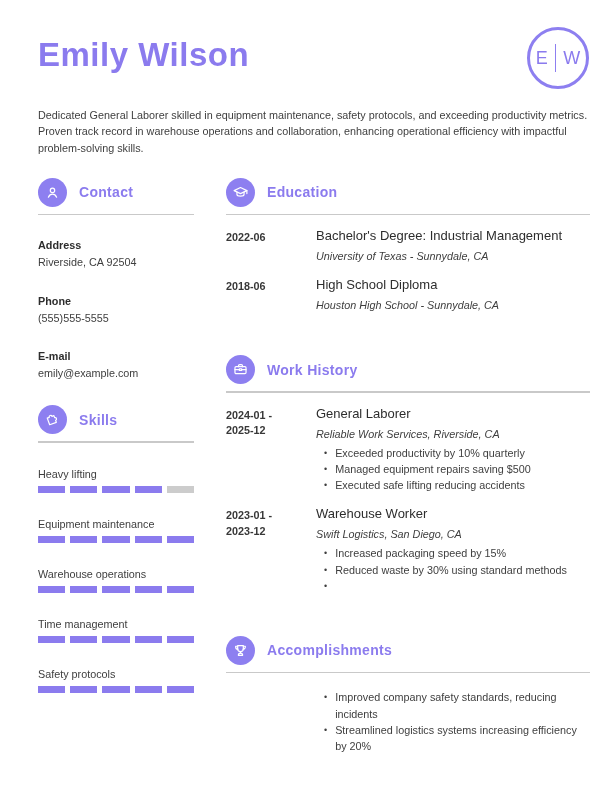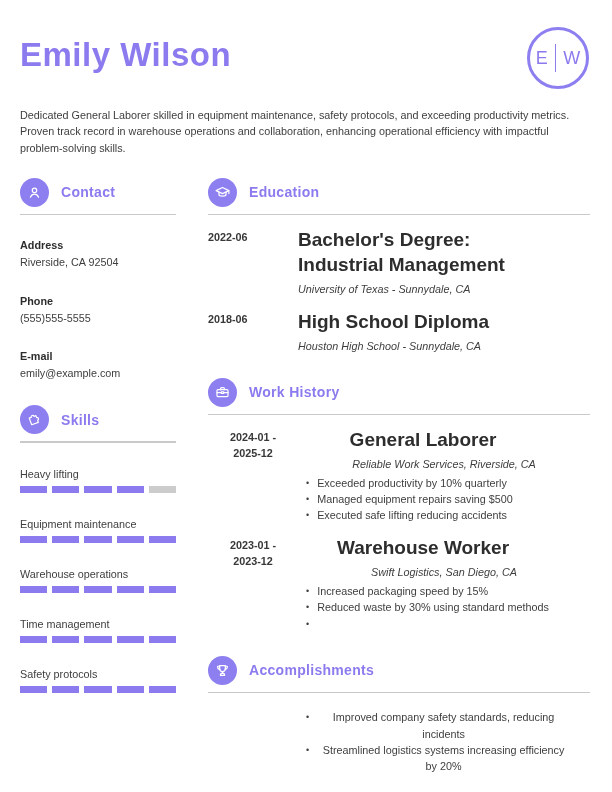--- a/index.html
+++ b/index.html
@@ -7,21 +7,21 @@
     --icon-fill:#8d7ff0;
     --bar-filled:#8b7bee;
     --bar-empty:#cccccc;
     --text:#3e3e3e;
     --heading-text:#2d2d2d;
     --rule:#c9c9c9;
   }
   *{box-sizing:border-box;margin:0;padding:0;}
   html,body{background:#ffffff;}
   body{font-family:"Liberation Sans", sans-serif;color:var(--text);}
-  .page{width:612px;height:792px;background:#fff;position:relative;padding:38px 22px 0 20px;overflow:hidden;}
+  .page{width:612px;height:792px;background:#fff;position:relative;padding:38px 22px 0 38px;overflow:hidden;}
 
   
   .name{font-size:33px;font-weight:bold;color:var(--accent);letter-spacing:0.5px;line-height:1.05;}
   .monogram{position:absolute;top:27px;right:23px;width:62px;height:62px;border:3px solid var(--icon-fill);
     border-radius:50%;display:flex;align-items:center;justify-content:center;gap:7px;color:var(--accent);}
   .monogram .init{font-size:18px;line-height:1;}
   .monogram .divider{width:1.5px;height:28px;background:var(--icon-fill);}
   .summary{margin-top:34px;font-size:10.8px;line-height:1.55;color:var(--text);max-width:562px;}
 
   
@@ -44,26 +44,26 @@
 
   
   .section-skills{margin-top:24px;}
   .skill{margin-top:24px;}
   .skill-label{font-size:10.8px;color:var(--text);line-height:1.3;}
   .skill-bar{display:flex;gap:5px;margin-top:5px;}
   .seg{height:7px;flex:1;background:var(--bar-empty);}
   .seg.filled{background:var(--bar-filled);}
 
   
-  .section-work,.section-accomplishments{margin-top:24px;text-align:center;}
+  .section-work,.section-accomplishments{margin-top:42px;}
   .entries{margin-top:2px;}
   .entry{display:flex;margin-top:13px;}
   .entry-date{width:90px;flex:none;font-weight:bold;font-size:10.8px;color:#383838;line-height:1.45;padding-top:2px;}
   .entry-body{flex:1;min-width:0;}
-  .entry-title{font-weight:bold;font-size:19px;color:var(--heading-text);line-height:1.3;max-width:250px;}
+  .entry-title{font-weight:normal;font-size:13px;color:var(--heading-text);line-height:1.3;max-width:250px;}
   .entry-sub{font-style:italic;font-size:10.8px;color:var(--text);margin-top:4px;line-height:1.4;}
   .bullets{list-style:none;margin-top:3px;max-width:272px;}
   .bullet{display:flex;gap:8px;font-size:10.8px;color:var(--text);line-height:1.5;padding-left:8px;}
   .bullet .dot{flex:none;font-size:9px;line-height:1.8;}
 </style>
 </head>
 <body>
 
 <div class="page">
 

